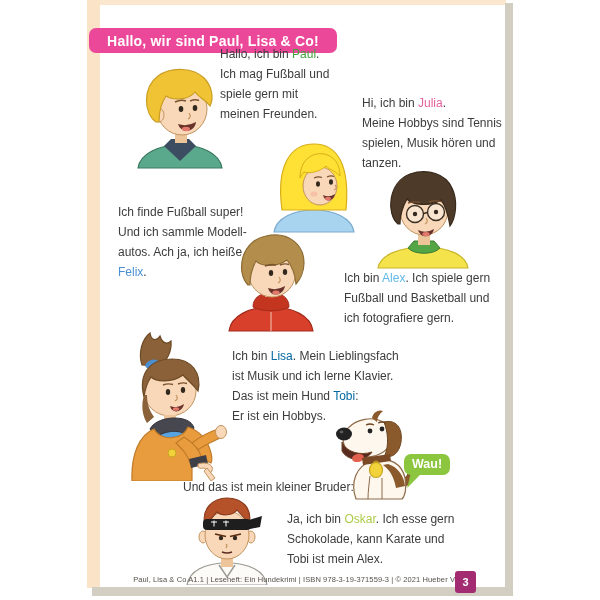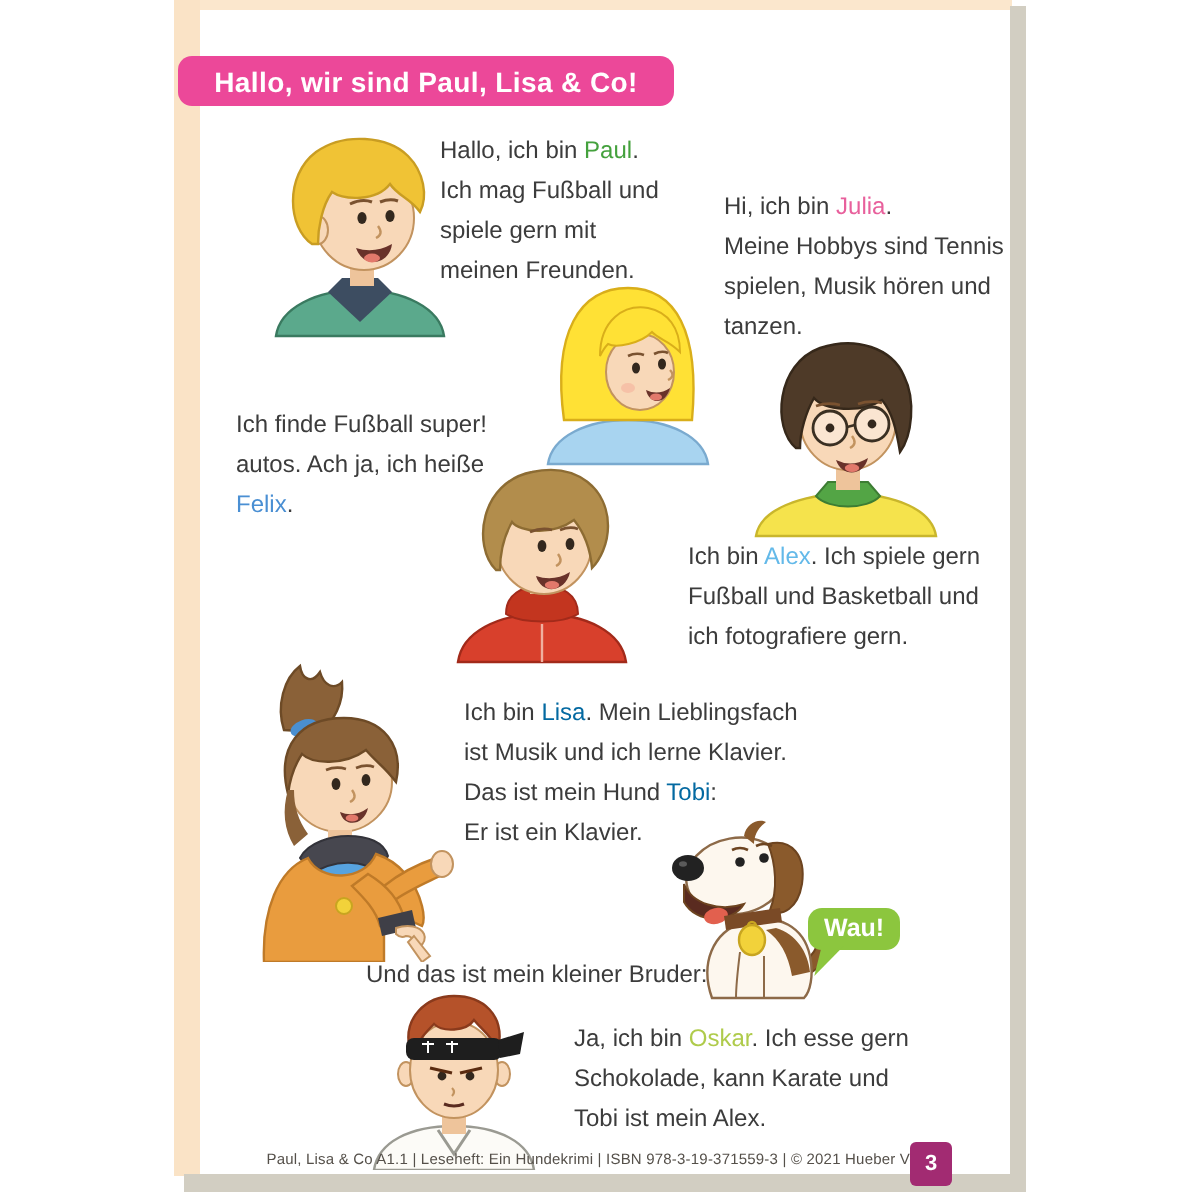--- a/index.html
+++ b/index.html
@@ -186,51 +186,52 @@
   <path d="M30,29 h6 M33,27.5 v6" stroke="#ffffff" stroke-width="1"></path>
   <path d="M42,29 h6 M45,27.5 v6" stroke="#ffffff" stroke-width="1"></path>
   <circle cx="40" cy="45" r="2.2" fill="#33281e"></circle>
   <circle cx="54" cy="45" r="2.2" fill="#33281e"></circle>
   <path d="M34,41 L45,43.5" stroke="#5a2b10" stroke-width="1.6"></path>
   <path d="M60,41 L49,43.5" stroke="#5a2b10" stroke-width="1.6"></path>
   <path d="M45,51 Q47,53 45,55" fill="none" stroke="#c2935f" stroke-width="1.1"></path>
   <path d="M41,59 Q46,61 51,59" fill="none" stroke="#5a2b20" stroke-width="1.5"></path>
 </svg>
 
-<div class="abs speech" style="left:220px;top:65px">
+<div class="abs speech" style="left:220px;top:44px">
   <div><span>Hallo, ich bin </span><span style="color: rgb(68, 161, 61);">Paul</span><span>.</span></div>
   <div><span>Ich mag Fußball und</span></div>
   <div><span>spiele gern mit</span></div>
   <div><span>meinen Freunden.</span></div>
 </div>
 
 <div class="abs speech" style="left:362px;top:93px">
   <div><span>Hi, ich bin </span><span style="color: rgb(232, 96, 156);">Julia</span><span>.</span></div>
   <div><span>Meine Hobbys sind Tennis</span></div>
   <div><span>spielen, Musik hören und</span></div>
   <div><span>tanzen.</span></div>
 </div>
 
 <div class="abs speech" style="left:118px;top:202px">
   <div><span>Ich finde Fußball super!</span></div>
+  <div><span>Und ich sammle Modell-</span></div>
   <div><span>autos. Ach ja, ich heiße</span></div>
   <div><span style="color: rgb(74, 143, 211);">Felix</span><span>.</span></div>
 </div>
 
 <div class="abs speech" style="left:344px;top:268px">
   <div><span>Ich bin </span><span style="color: rgb(99, 185, 233);">Alex</span><span>. Ich spiele gern</span></div>
   <div><span>Fußball und Basketball und</span></div>
   <div><span>ich fotografiere gern.</span></div>
 </div>
 
 <div class="abs speech" style="left:232px;top:346px">
   <div><span>Ich bin </span><span style="color: #0369a1;">Lisa</span><span>. Mein Lieblingsfach</span></div>
   <div><span>ist Musik und ich lerne Klavier.</span></div>
   <div><span>Das ist mein Hund </span><span style="color: #0369a1;">Tobi</span><span>:</span></div>
-  <div><span>Er ist ein Klavier.</span></div>
+  <div><span>Er ist ein Hobbys.</span></div>
 </div>
 
 <div class="abs speech" style="left:183px;top:477px">
   <div><span>Und das ist mein kleiner Bruder:</span></div>
 </div>
 
 <div class="abs speech" style="left:287px;top:509px">
   <div><span>Ja, ich bin </span><span style="color: rgb(175, 203, 75);">Oskar</span><span>. Ich esse gern</span></div>
   <div><span>Schokolade, kann Karate und</span></div>
   <div><span>Tobi ist </span><span style="">mein</span><span> Alex.</span></div>

